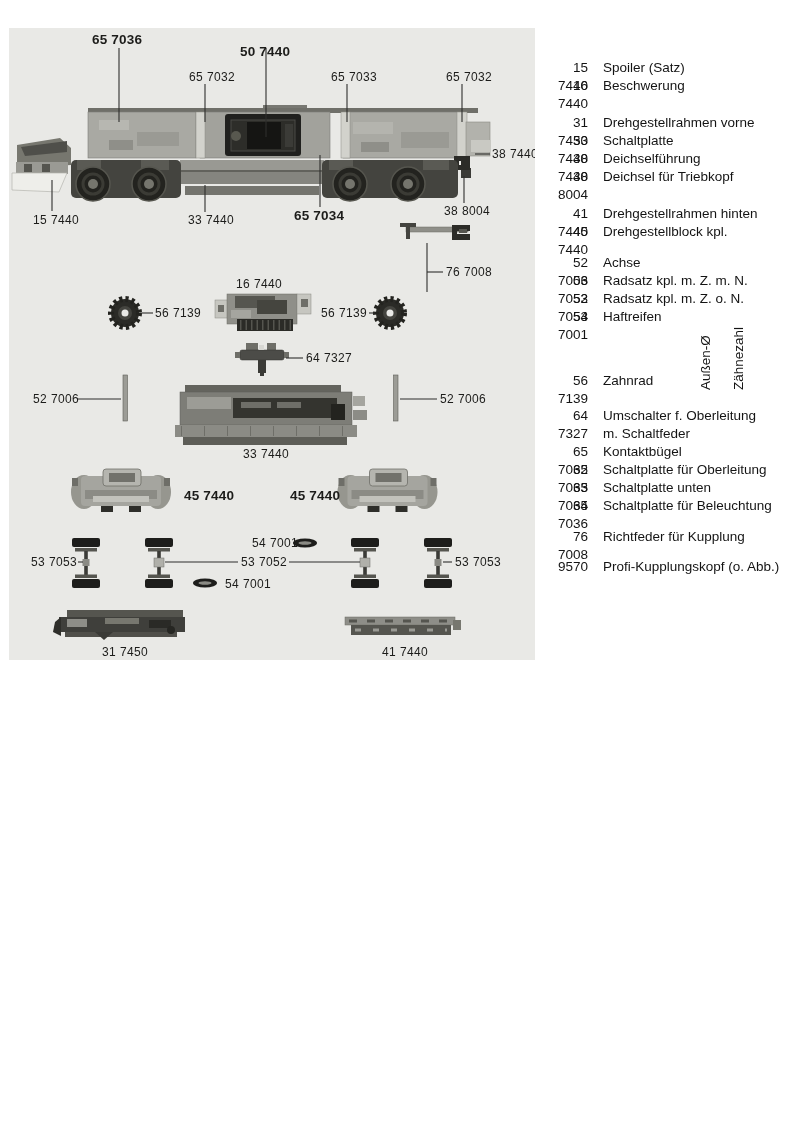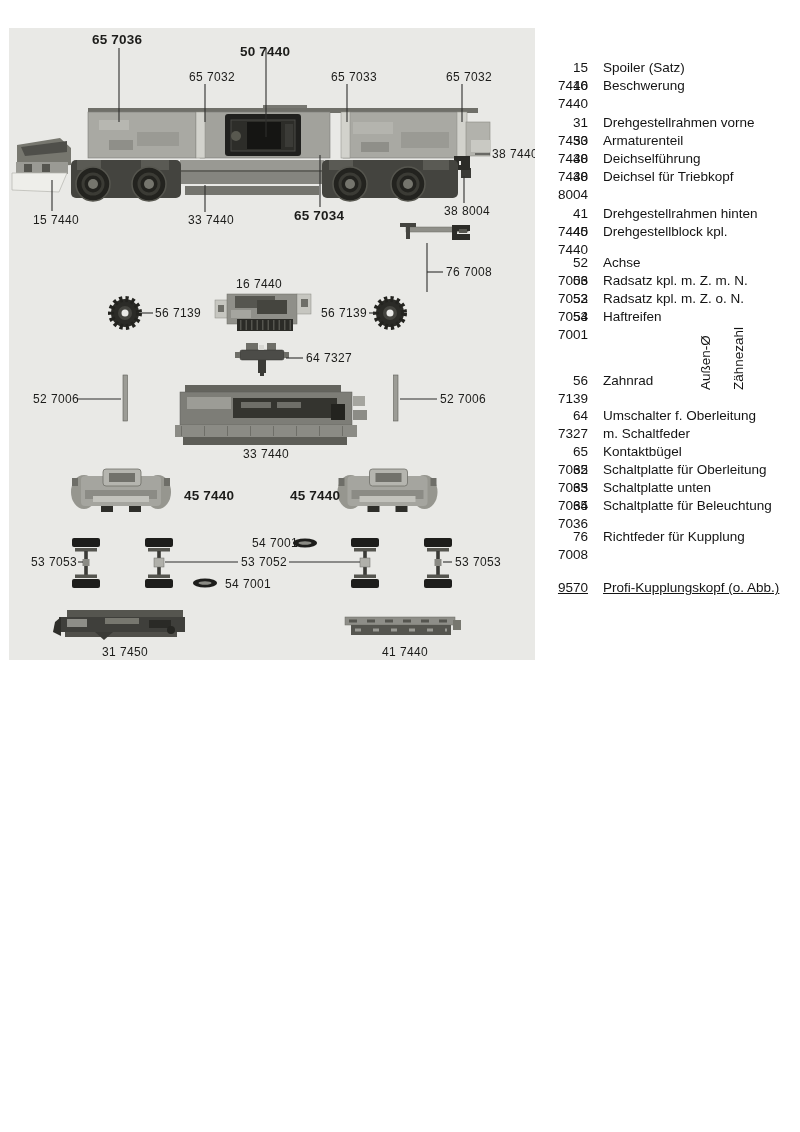--- a/index.html
+++ b/index.html
@@ -23,21 +23,21 @@
   .plist{
     position:absolute;left:540px;top:59px;width:260px;font-size:13.5px;color:#141414;
   }
   .plgroup{margin-top:0;}
   .plgroup:nth-child(2){margin-top:19px;}
   .plgroup:nth-child(3){margin-top:19px;}
   .plgroup:nth-child(4){margin-top:13px;}
   .plgroup:nth-child(5){margin-top:46px;}
   .plgroup:nth-child(6){margin-top:17px;}
   .plgroup:nth-child(7){margin-top:13px;}
-  .plgroup:nth-child(8){margin-top:33px;text-decoration:underline;}
+  .plgroup:nth-child(8){margin-top:12px;}
   .plrow{display:flex;height:18px;line-height:18px;}
   .plrow .num{width:48px;text-align:right;flex:none;}
   .plrow .desc{margin-left:15px;white-space:nowrap;}
   .rot{
     position:absolute;writing-mode:vertical-rl;transform:rotate(180deg);
     font-size:13.5px;color:#141414;white-space:nowrap;
   }
   .rot1{left:698px;top:330px;height:60px;}
   .rot2{left:731px;top:324px;height:66px;}
 </style>
@@ -353,21 +353,21 @@
         <span class="desc">Beschwerung</span>
       </div>
     </div>
     <div class="plgroup">
       <div class="plrow">
         <span class="num">31 7450</span>
         <span class="desc">Drehgestellrahmen vorne</span>
       </div>
       <div class="plrow">
         <span class="num">33 7440</span>
-        <span class="desc">Armaturenteil</span>
+        <span class="desc">Schaltplatte</span>
       </div>
       <div class="plrow">
         <span class="num">38 7440</span>
         <span class="desc">Deichselführung</span>
       </div>
       <div class="plrow">
         <span class="num">38 8004</span>
         <span class="desc">Deichsel für Triebkopf</span>
       </div>
     </div>

